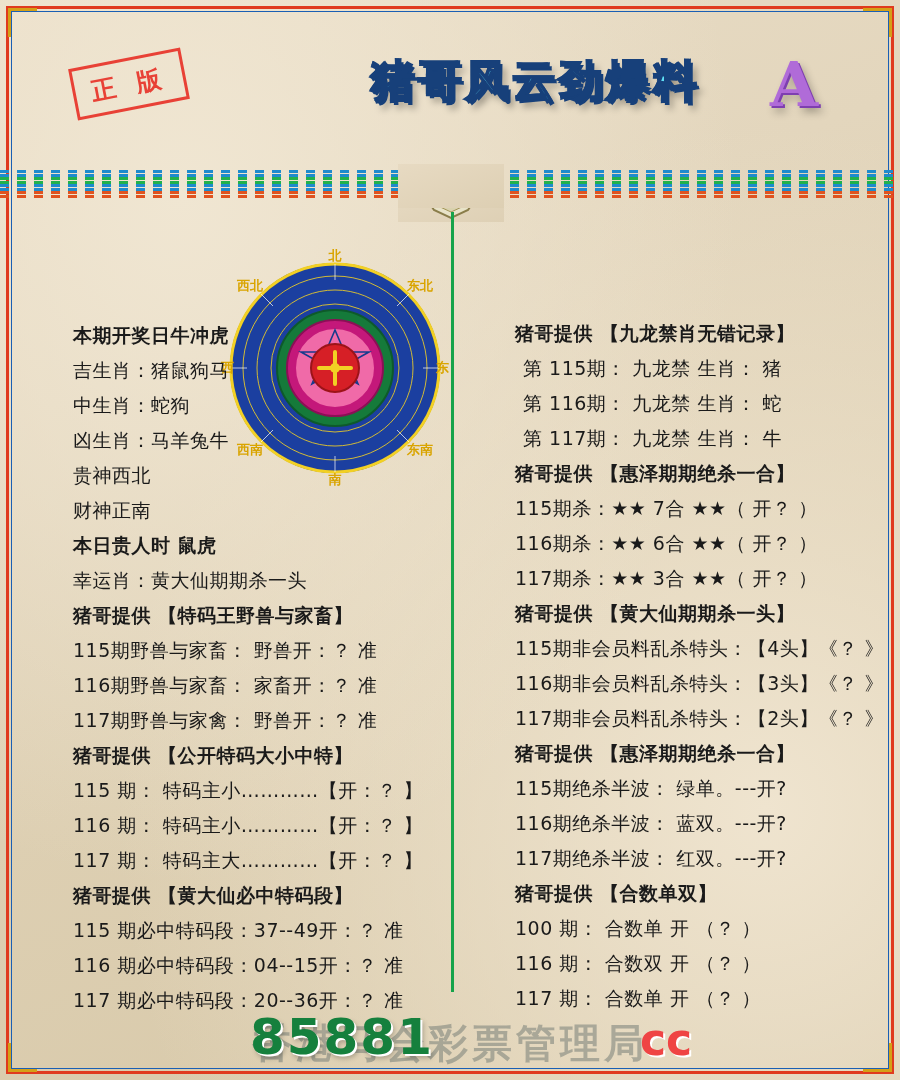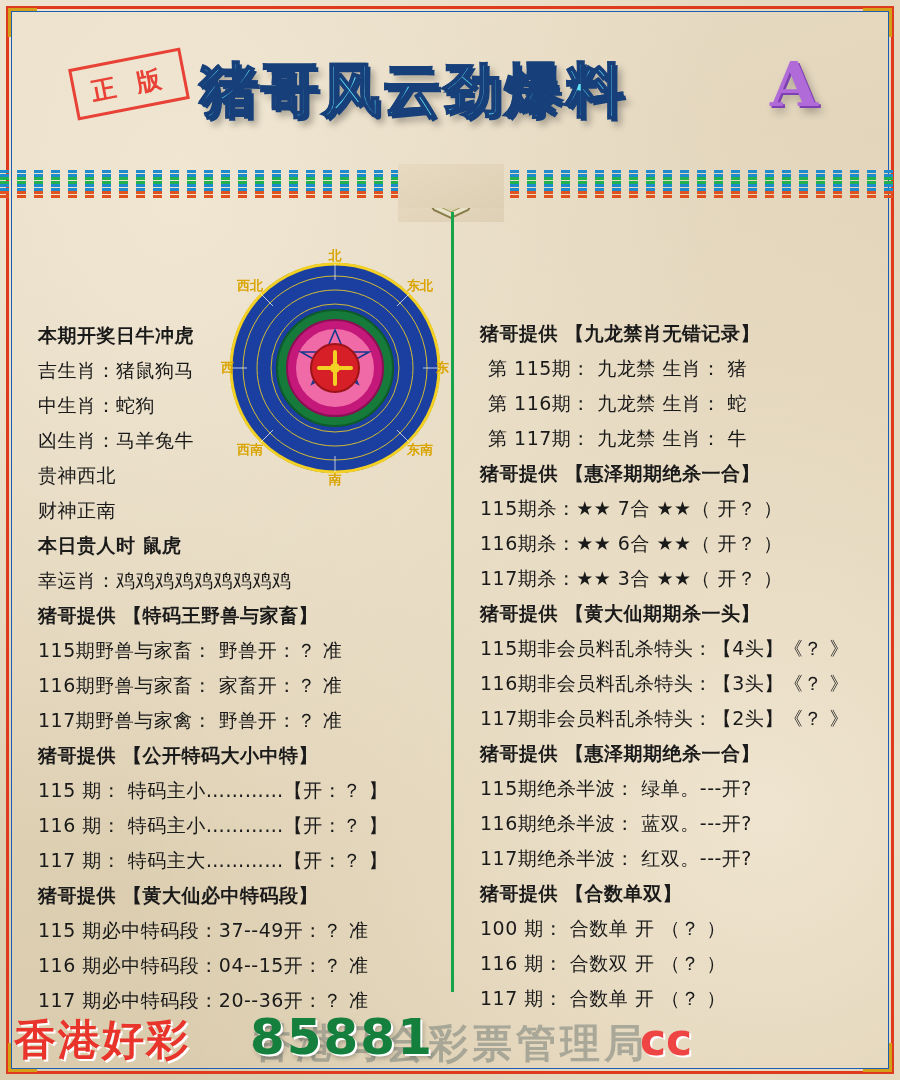--- a/index.html
+++ b/index.html
@@ -41,23 +41,23 @@
     width:108px;height:46px;
     border:3px solid #e8342a;
     transform:rotate(-11deg);
     display:flex;align-items:center;justify-content:center;
     color:#e8342a;font-size:25px;font-weight:bold;letter-spacing:6px;
     font-family:"DejaVu Sans",sans-serif;
     opacity:.92;
   }
   .title{
     position:absolute;left:200px;top:38px;width:500px;
-    text-align:left;
-    font-family:"DejaVu Sans","Liberation Sans",sans-serif;
-    font-size:58px;font-weight:bold;letter-spacing:3px;
+    text-align:right;
+    font-family:"DejaVu Sans","Liberation Sans",sans-serif;
+    font-size:44px;font-weight:bold;letter-spacing:3px;
     color:#5fe0f5;
     -webkit-text-stroke:2px #17407a;
     text-shadow:
       3px 3px 0 #17407a,
       -1px -1px 0 #17407a,
       6px 7px 7px rgba(0,0,0,.35);
     white-space:nowrap;
   }
   .title-a{
     position:absolute;left:770px;top:34px;
@@ -88,21 +88,21 @@
   
   .vdivider{
     position:absolute;left:451px;top:212px;width:3px;height:780px;
     background:#16a34a;
   }
 
   
   .wheel-wrap{position:absolute;left:215px;top:248px;width:240px;height:240px;}
 
   
-  .col{position:absolute;font-size:19px;color:#1a1a1a;line-height:1.0;}
+  .col{position:absolute;font-size:19px;color:#1a1a1a;line-height:1.0;margin-left:35px;}
   .col-left{left:38px;top:318px;width:400px;}
   .col-right{left:480px;top:316px;width:400px;}
   .line{
     height:35px;display:flex;align-items:center;
     white-space:nowrap;letter-spacing:.5px;
     font-family:"DejaVu Sans","Liberation Sans",sans-serif;
   }
   .line.bold{font-weight:bold;}
   .line.indent{padding-left:8px;text-align:center;}
 
@@ -231,21 +231,21 @@
   </div>
 
   <div class="col col-left">
     <div class="line bold">本期开奖日牛冲虎</div>
     <div class="line">吉生肖：猪鼠狗马</div>
     <div class="line">中生肖：蛇狗</div>
     <div class="line">凶生肖：马羊兔牛</div>
     <div class="line">贵神西北</div>
     <div class="line">财神正南</div>
     <div class="line bold">本日贵人时 鼠虎</div>
-    <div class="line">幸运肖：鸡鸡鸡鸡鸡鸡鸡鸡鸡</div>
+    <div class="line">幸运肖：黄大仙期期杀一头</div>
     <div class="line bold">猪哥提供 【特码王野兽与家畜】</div>
     <div class="line">115期野兽与家畜： 野兽开：？ 准</div>
     <div class="line">116期野兽与家畜： 家畜开：？ 准</div>
     <div class="line">117期野兽与家禽： 野兽开：？ 准</div>
     <div class="line bold">猪哥提供 【公开特码大小中特】</div>
     <div class="line">115 期： 特码主小…………【开：？ 】</div>
     <div class="line">116 期： 特码主小…………【开：？ 】</div>
     <div class="line">117 期： 特码主大…………【开：？ 】</div>
     <div class="line bold">猪哥提供 【黄大仙必中特码段】</div>
     <div class="line">115 期必中特码段：37--49开：？ 准</div>
@@ -279,18 +279,17 @@
   <div class="footer-rules rules">
     <div class="dashline c1"></div>
     <div class="dashline c2"></div>
     <div class="dashline c3"></div>
     <div class="dashline c4"></div>
     <div class="footer-mask"></div>
   </div>
 
   <div class="footer">
     <div class="footer-watermark">香港马会彩票管理局</div>
-    <div class="footer-left">香港好彩</div>
     <div class="footer-num">85881</div>
     <div class="footer-dom">cc</div>
   </div>
 
 </div>
 
 </body></html>

